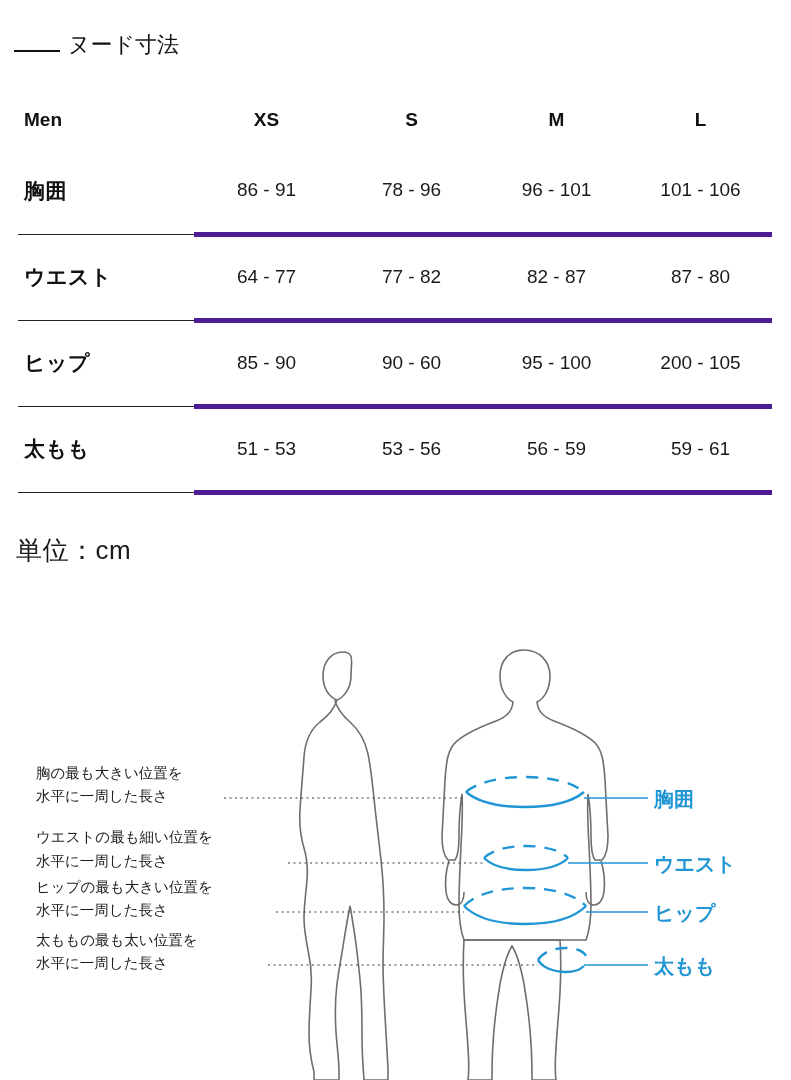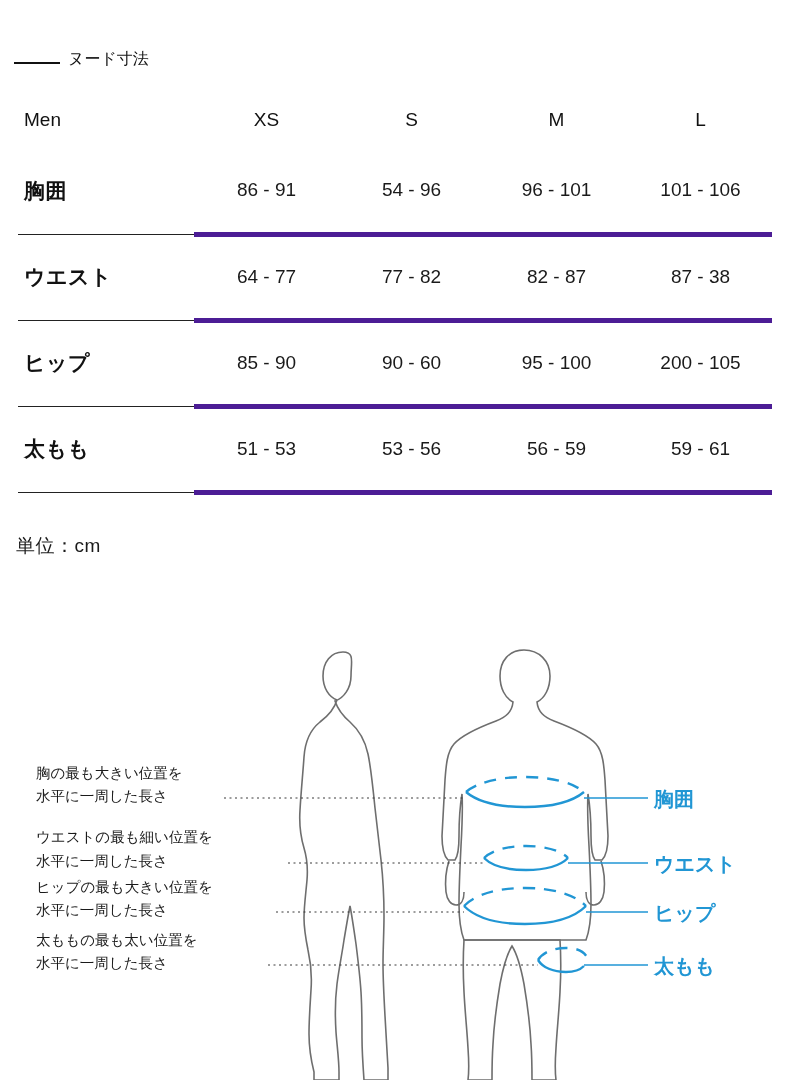--- a/index.html
+++ b/index.html
@@ -30,44 +30,43 @@
     letter-spacing: 0.5px;
     color: #111111;
   }
   .title-rule {
     width: 46px;
     height: 0;
     border-bottom: 2px solid #111111;
     margin: 0 8px 6px -4px;
   }
   .title-sub {
-    font-size: 16px;
+    font-size: 22px;
     font-weight: normal;
     color: #111111;
-    margin-top: 19px;
   }
 
   
   .size-table {
     position: absolute;
     left: 18px;
     top: 92px;
     width: 754px;
     border-collapse: collapse;
     table-layout: fixed;
   }
   .size-table th, .size-table td {
     padding: 0;
     text-align: center;
     vertical-align: middle;
   }
   .size-table thead th {
     height: 56px;
     font-size: 19px;
-    font-weight: normal;
+    font-weight: bold;
     color: #111111;
   }
   .size-table thead th.rowhead {
     text-align: left;
     padding-left: 6px;
   }
   .size-table tbody tr {
     height: 86px;
   }
   .size-table tbody td.rowhead {
@@ -86,21 +85,21 @@
     border-bottom: 5px solid #4c1d95;
   }
   .size-table tbody tr td.rowhead {
     border-bottom: 1px solid #222222;
   }
 
   .unit-note {
     position: absolute;
     left: 16px;
     top: 533px;
-    font-size: 19px;
+    font-size: 26px;
     color: #1a1a1a;
     letter-spacing: 0.5px;
   }
 
   
   .diagram {
     position: absolute;
     left: 0;
     top: 620px;
     width: 764px;
@@ -170,30 +169,30 @@
       <th>XS</th>
       <th>S</th>
       <th>M</th>
       <th>L</th>
     </tr>
   </thead>
   <tbody>
     <tr>
       <td class="rowhead">胸囲</td>
       <td class="val">86 - 91</td>
-      <td class="val">54 - 96</td>
+      <td class="val">78 - 96</td>
       <td class="val">96 - 101</td>
       <td class="val">101 - 106</td>
     </tr>
     <tr>
       <td class="rowhead">ウエスト</td>
       <td class="val">64 - 77</td>
       <td class="val">77 - 82</td>
       <td class="val">82 - 87</td>
-      <td class="val">87 - 38</td>
+      <td class="val">87 - 80</td>
     </tr>
     <tr>
       <td class="rowhead">ヒップ</td>
       <td class="val">85 - 90</td>
       <td class="val">90 - 60</td>
       <td class="val">95 - 100</td>
       <td class="val">200 - 105</td>
     </tr>
     <tr>
       <td class="rowhead">太もも</td>

